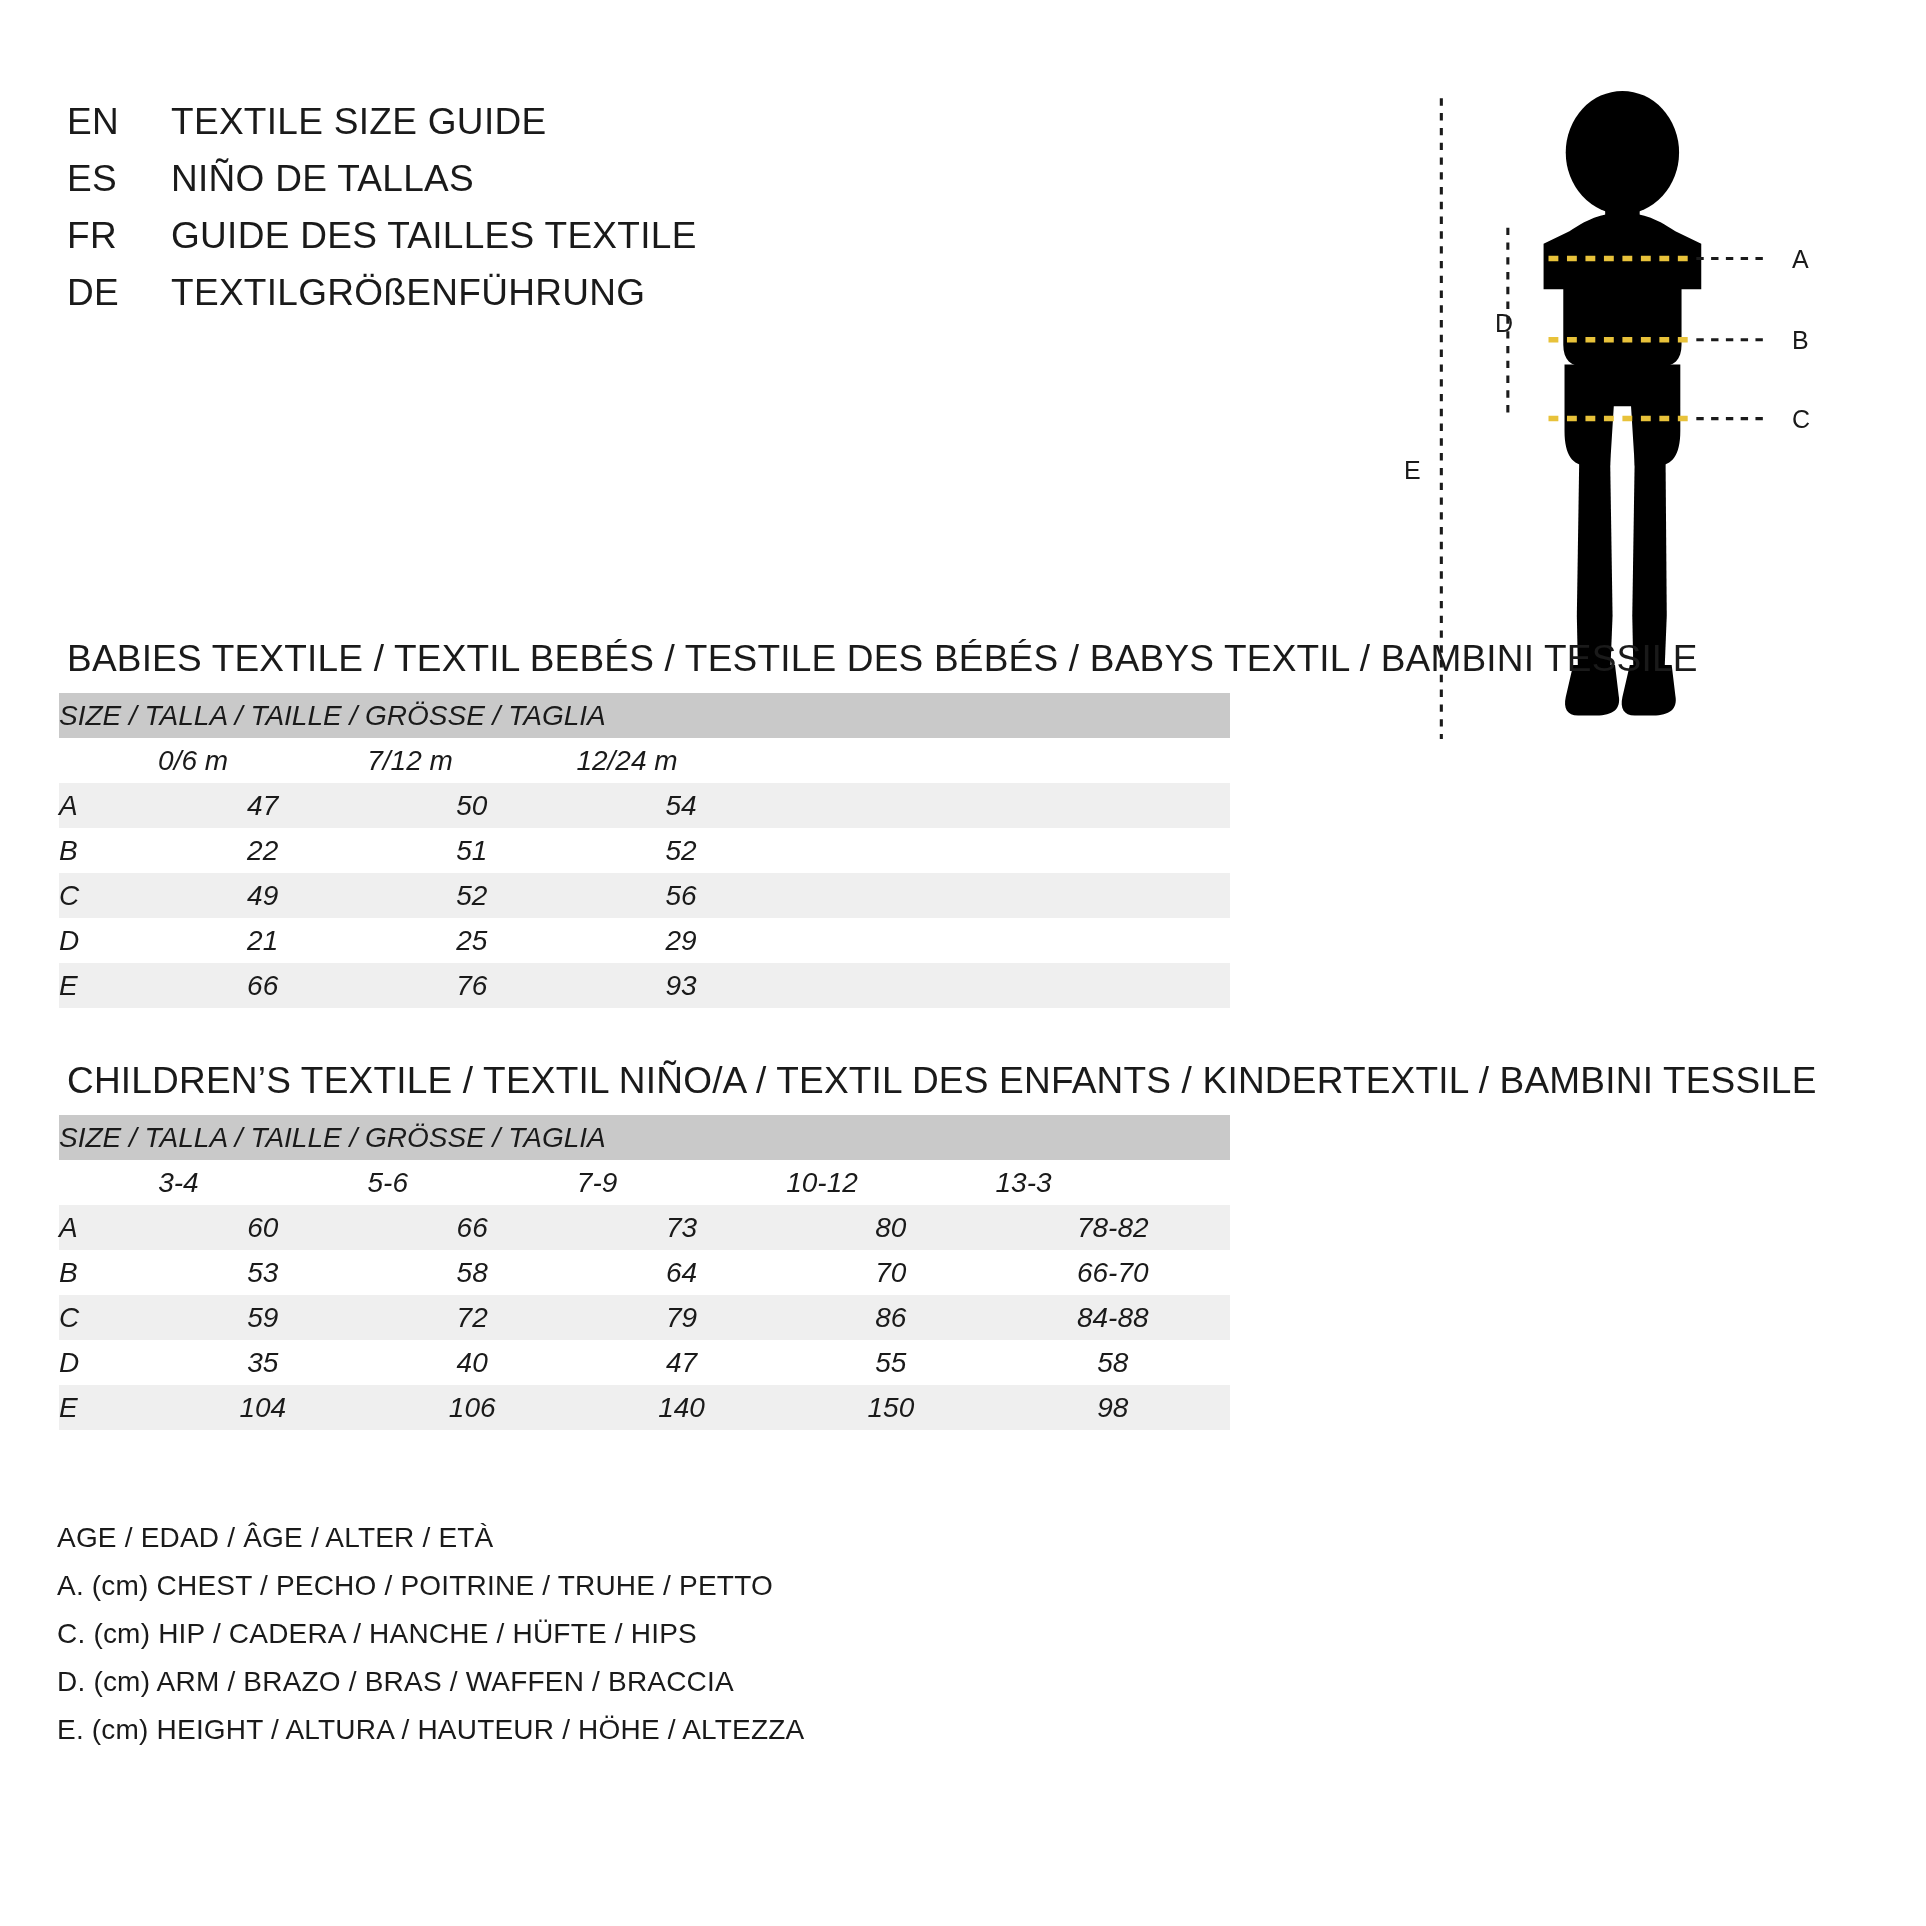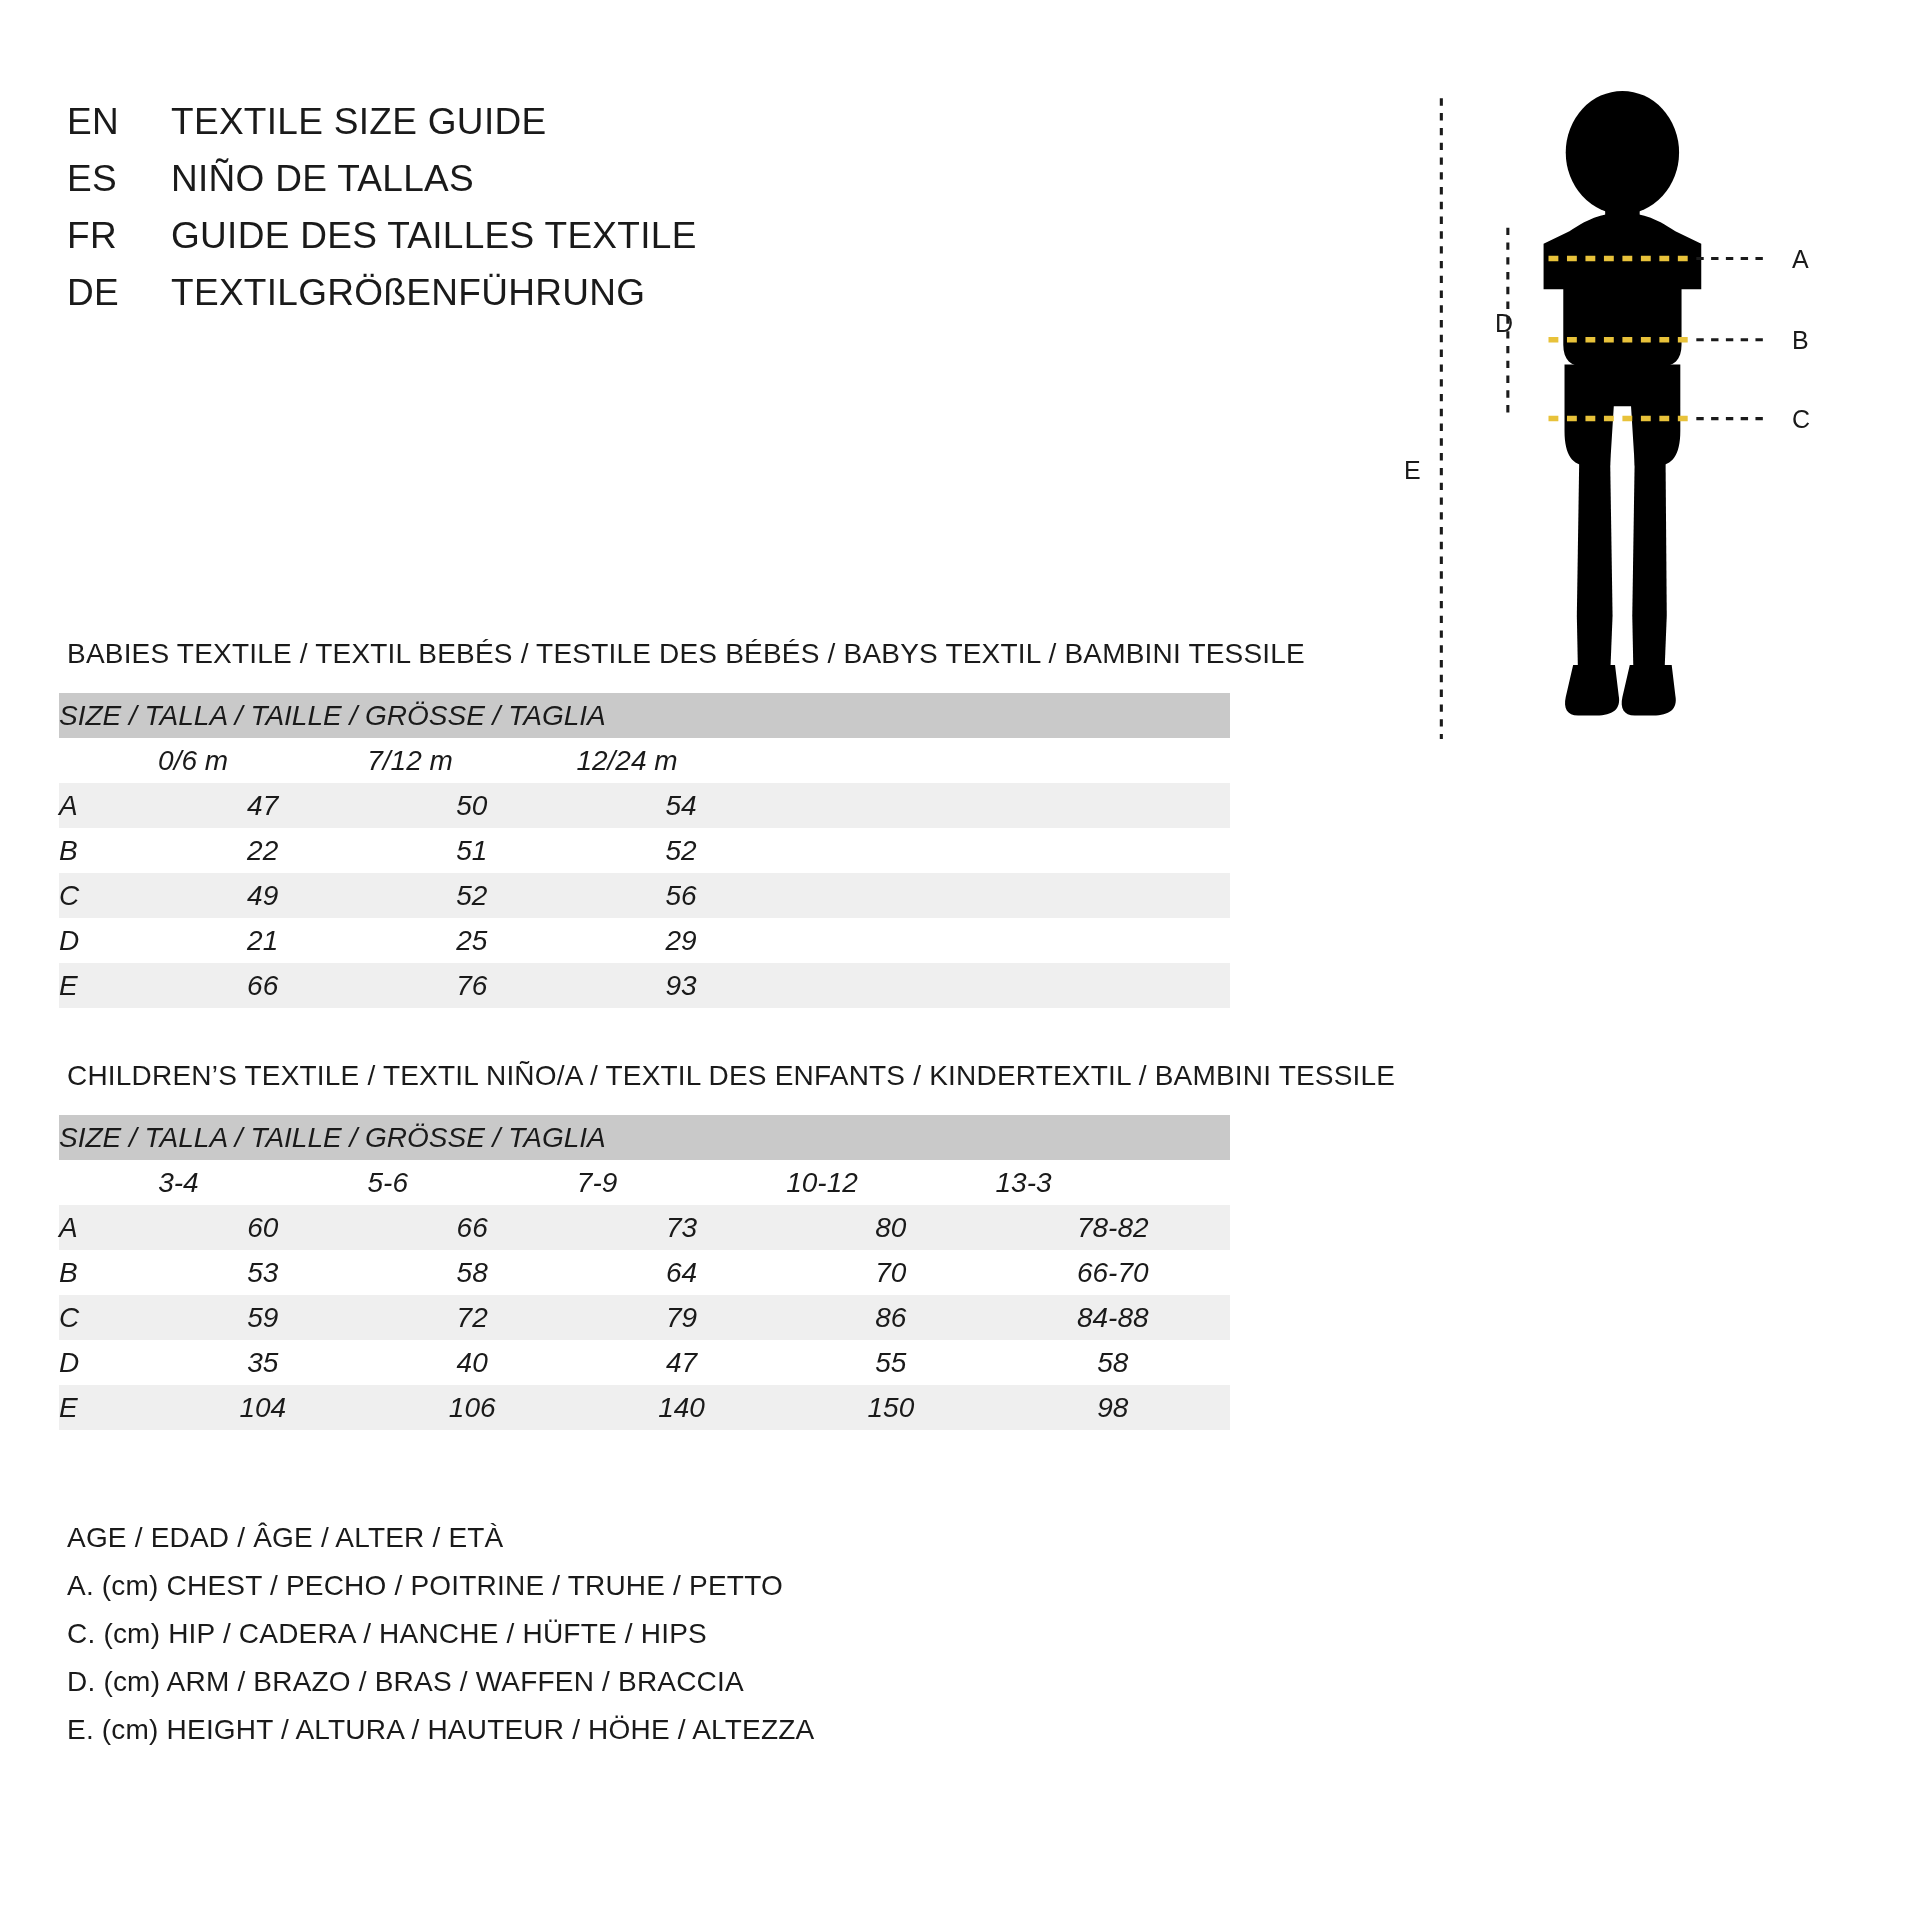--- a/index.html
+++ b/index.html
@@ -59,21 +59,21 @@
   }
   .fig-letter {
     position: absolute;
     font-size: 25px;
     color: #1a1a1a;
   }
 
   
   .section-title {
     position: absolute;
-    font-size: 28px;
+    font-size: 37px;
     letter-spacing: 0.2px;
     white-space: nowrap;
   }
 
   
   table.size-table {
     position: absolute;
     border-collapse: collapse;
     table-layout: fixed;
     font-style: italic;
@@ -107,21 +107,21 @@
     text-align: center;
   }
   .cell-head {
     text-align: left;
     padding-left: 0;
   }
 
   
   .legend {
     position: absolute;
-    left: 67px;
+    left: 57px;
     top: 1522px;
     width: 1171px;
   }
   .legend-row {
     font-size: 28px;
     height: 48px;
     white-space: nowrap;
     letter-spacing: 0.2px;
   }
 </style>

